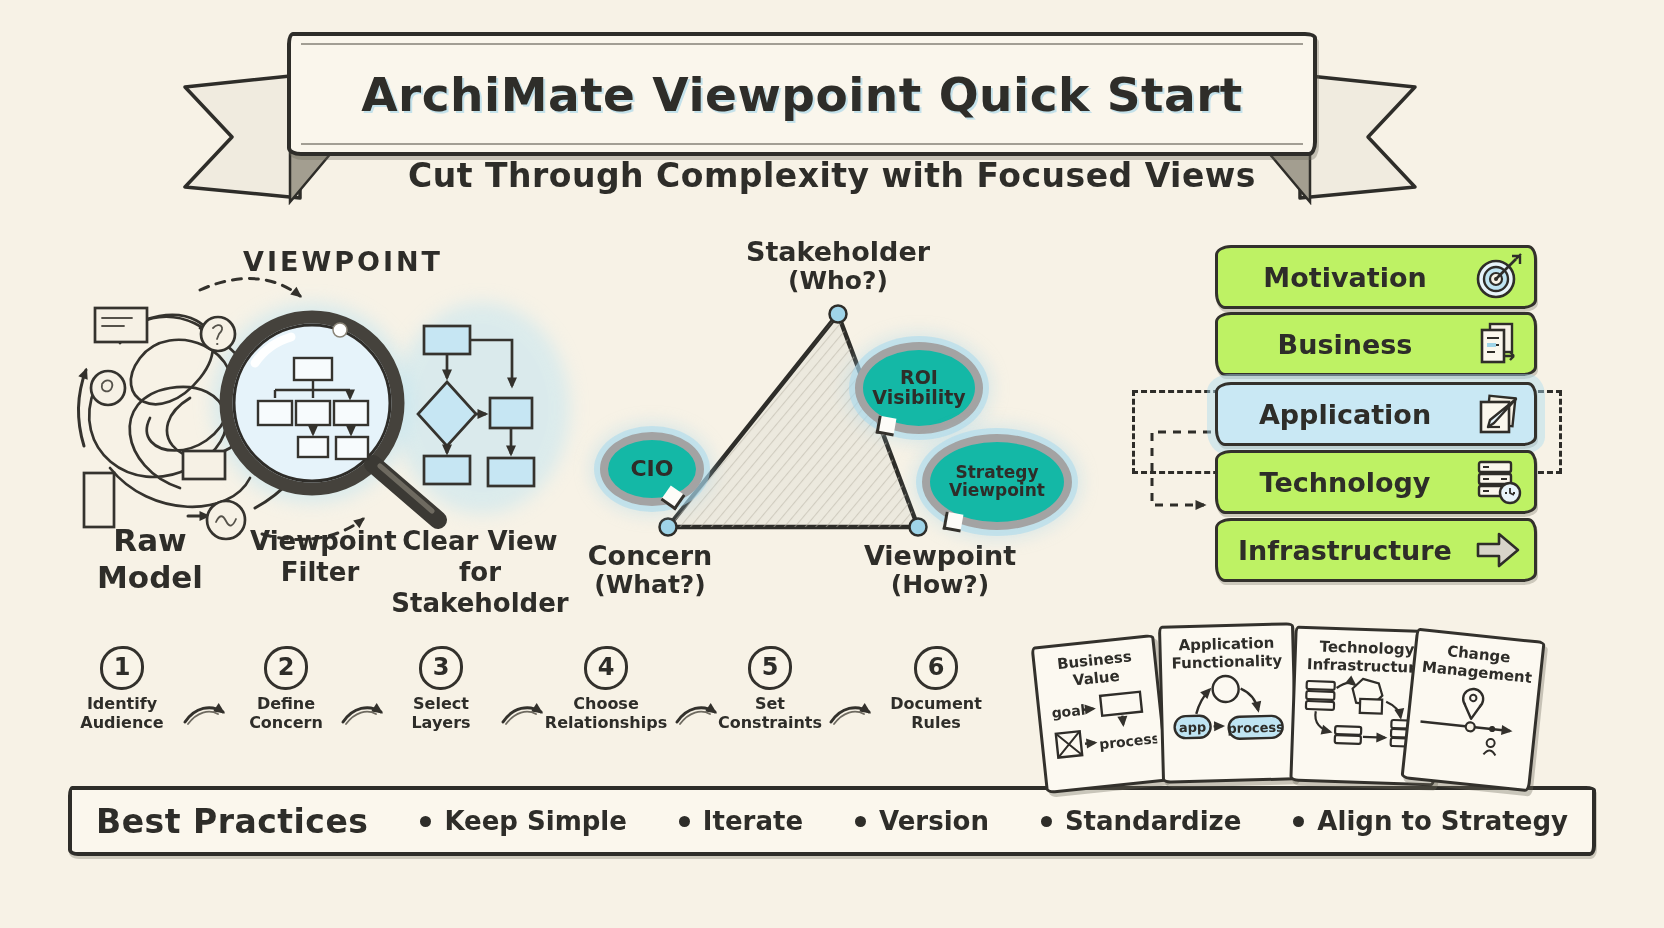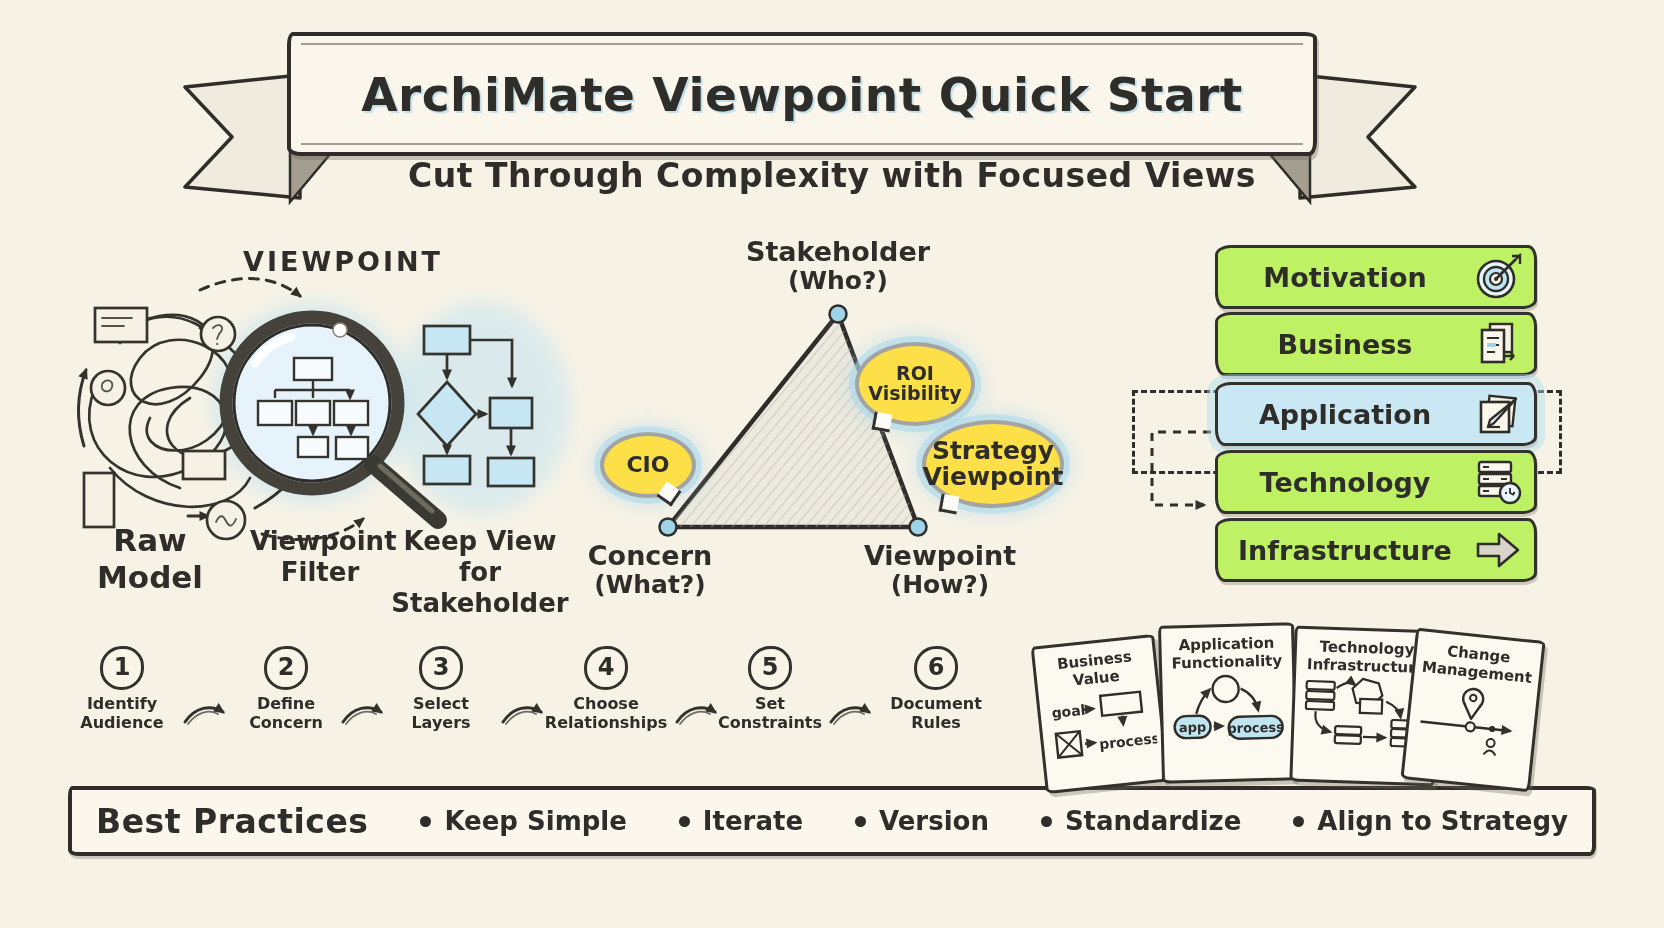--- a/index.html
+++ b/index.html
@@ -26,21 +26,21 @@
     left:0;top:156px;width:1664px;text-align:center;
     font-size:33px;font-weight:700;letter-spacing:.5px;
   }
   
   .vp-heading{left:243px;top:246px;font-size:27px;font-weight:700;letter-spacing:3px;}
   .art-label{font-weight:700;font-size:26px;text-align:center;line-height:1.2;}
   
   .tri-label{position:absolute;text-align:center;font-weight:700;font-size:27px;line-height:1.15;}
   .tri-label .q{font-size:25px;}
   .bubble{
-    position:absolute;background:#fde047;border:4px solid #a3a3a3;border-radius:50%;
+    position:absolute;background:#14b8a6;border:8px solid #a3a3a3;border-radius:50%;
     display:flex;align-items:center;justify-content:center;text-align:center;
     font-weight:700;line-height:1.05;
     box-shadow:0 0 0 6px rgba(168,216,236,.55), 0 0 16px 10px rgba(168,216,236,.35);
     z-index:2;
   }
   .bubble::after{
     content:"";position:absolute;width:15px;height:15px;background:#fdfcf8;
     border-right:3px solid #33312c;border-bottom:3px solid #33312c;
   }
   .bubble.tail-br::after{right:14px;bottom:-9px;transform:rotate(35deg);}
@@ -182,21 +182,21 @@
       <rect x="438" y="190" width="46" height="28"></rect>
     </g>
   </svg>
 
   <div class="abs art-label" style="left:70px;top:522px;width:160px;font-size:31px">Raw Model</div>
   <div class="abs art-label" style="left:250px;top:526px;width:140px">
     <span style="display:block">Viewpoint</span>
     <span style="display:block">Filter</span>
   </div>
   <div class="abs art-label" style="left:390px;top:526px;width:180px">
-    <span style="display:block">Keep View for</span>
+    <span style="display:block">Clear View for</span>
     <span style="display:block">Stakeholder</span>
   </div>
 
   <div class="tri-label" style="left:738px;top:236px;width:200px">
     <span style="display:block">Stakeholder</span>
     <span class="q" style="display:block">(Who?)</span>
   </div>
 
   <svg class="abs" style="left:640px;top:300px" width="420" height="248" viewBox="0 0 420 248">
     <polygon points="198,14 28,227 278,227" fill="#ece9de" stroke="#2e2d29" stroke-width="4.5" stroke-linejoin="round"></polygon>
@@ -217,21 +217,21 @@
 
   <div class="bubble tail-br" style="left:600px;top:432px;width:88px;height:58px;font-size:22px">
     <span>CIO</span>
   </div>
   <div class="bubble tail-bl" style="left:855px;top:342px;width:112px;height:76px;font-size:19px">
     <span>
       <span style="display:block">ROI</span>
       <span style="display:block">Visibility</span>
     </span>
   </div>
-  <div class="bubble tail-bl" style="left:922px;top:420px;width:134px;height:80px;font-size:25px">
+  <div class="bubble tail-bl" style="left:922px;top:434px;width:134px;height:80px;font-size:17px">
     <span>
       <span style="display:block">Strategy</span>
       <span style="display:block">Viewpoint</span>
     </span>
   </div>
 
   <div class="abs dash-box"></div>
   <svg class="abs" style="left:1130px;top:420px;z-index:1" width="110" height="100">
     <path d="M96,12 H22 V85 H74" fill="none" stroke="#2e2d29" stroke-width="3" stroke-dasharray="8 7" marker-end="url(#ah)"></path>
   </svg>

